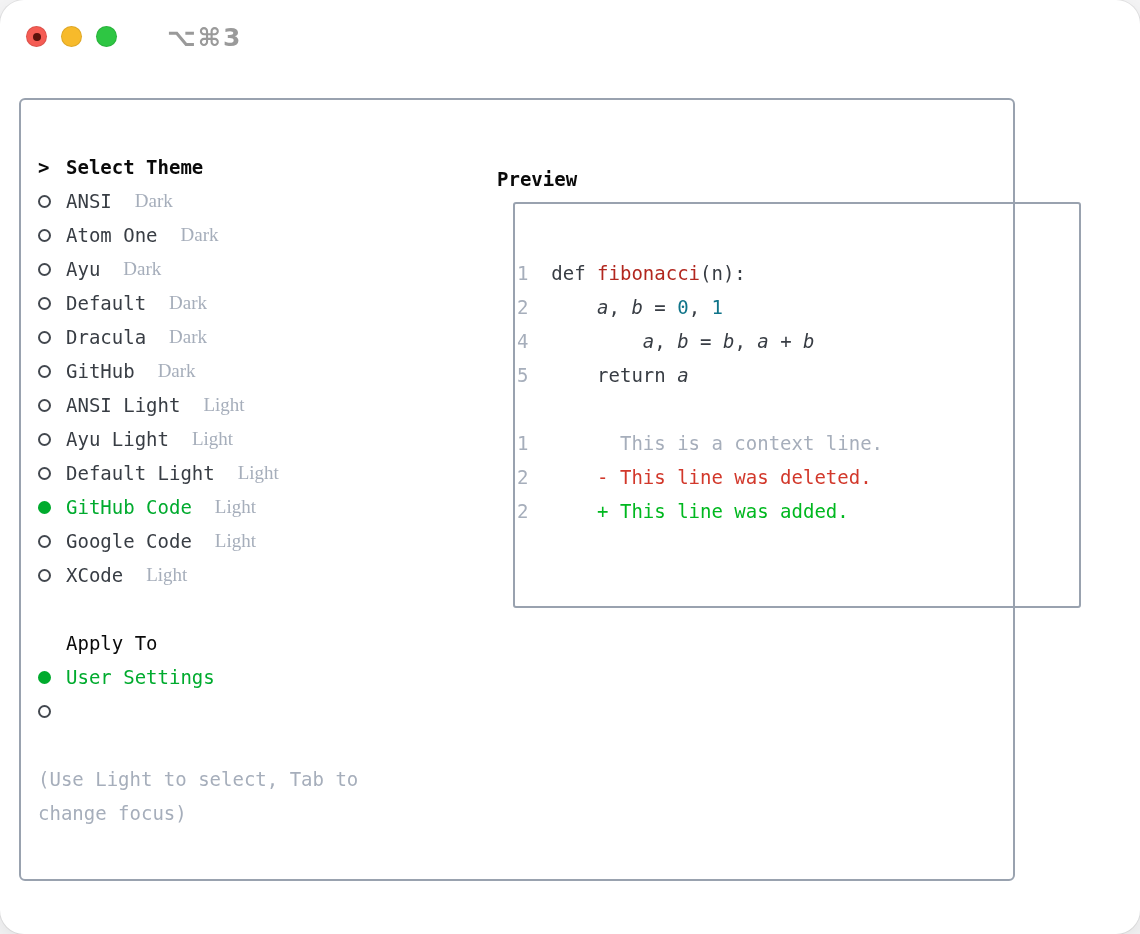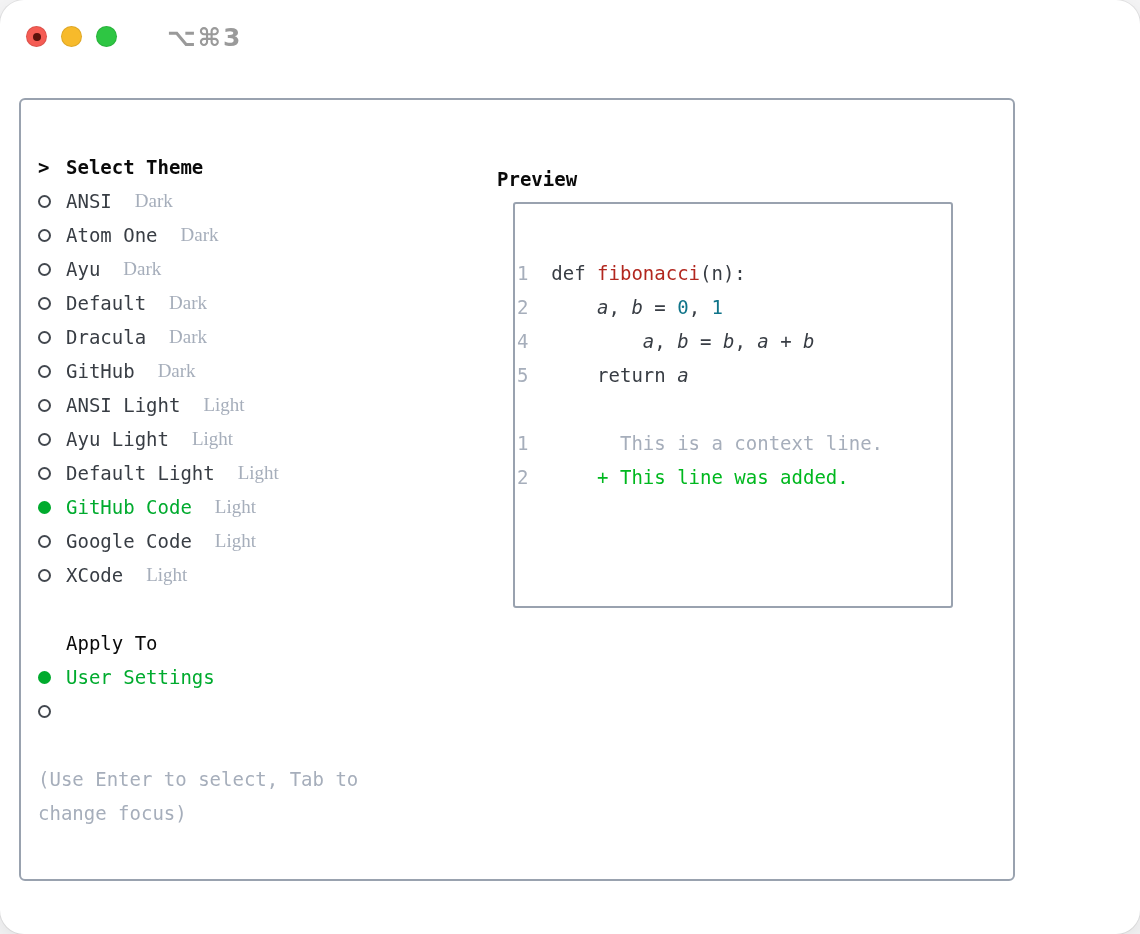--- a/index.html
+++ b/index.html
@@ -35,21 +35,21 @@
   .header-label{font-weight:bold;color:var(--black);}
   .plain-header{color:var(--black);}
   .ilabel{color:var(--ink);}
   .row.selected .ilabel{color:var(--selected-green);}
   .variant{color:var(--muted);margin-left:23px;font-family:Liberation Serif, serif;}
   .spacer{height:34px;}
   .help-line{height:34px;line-height:34px;color:var(--muted);white-space:pre;font-size:19px;}
   
   .preview-title{position:absolute;left:476px;top:62px;height:34px;line-height:34px;
                  font-size:19px;font-weight:bold;color:var(--black);}
-  .preview-box{position:absolute;left:492px;top:102px;width:440px;height:406px;
+  .preview-box{position:absolute;left:492px;top:102px;width:568px;height:406px;
                border:2px solid var(--border);border-radius:3px;padding:52px 0 0 2px;overflow:hidden;}
   .pline{height:34px;line-height:34px;font-size:19px;white-space:pre;}
   .num{color:var(--muted);}
   .code{color:var(--ink);}
   .fn{color:var(--fn-red);}
   .var{color:var(--ink);font-style:italic;}
   .lit{color:var(--lit-teal);}
   .bi{color:var(--bi-blue);}
   .ctx{color:var(--muted);}
   .del{color:var(--del-red);}
@@ -100,33 +100,34 @@
       </div>
 
       <div id="apply-list">
           <div class="row selected"><span class="marker"><span class="bullet filled"></span></span><span class="ilabel">User Settings</span></div>
           <div class="row"><span class="marker"><span class="bullet"></span></span></div>
         </div>
 
       <div class="spacer"></div>
 
       <div id="help">
-          <div class="help-line">(Use Enter to select, Tab to</div>
+          <div class="help-line">(Use Light to select, Tab to</div>
           <div class="help-line">change focus)</div>
         </div>
     </div>
 
     <div class="preview-title">Preview</div>
 
     <div class="preview-box">
       <div id="preview-lines">
           <div class="pline"><span class="num">1</span><span class="code">  def </span><span class="fn">fibonacci</span><span class="code">(n):</span></div>
           <div class="pline"><span class="num">2</span><span class="code">      </span><span class="var">a</span><span class="code">, </span><span class="var">b</span><span class="code"> = </span><span class="lit">0</span><span class="code">, </span><span class="lit">1</span></div>
           <div class="pline"><span class="num">4</span><span class="code">          </span><span class="var">a</span><span class="code">, </span><span class="var">b</span><span class="code"> = </span><span class="var">b</span><span class="code">, </span><span class="var">a</span><span class="code"> + </span><span class="var">b</span></div>
           <div class="pline"><span class="num">5</span><span class="code">      return </span><span class="var">a</span></div>
           <div class="pline"></div>
           <div class="pline"><span class="num">1</span><span class="ctx">        This is a context line.</span></div>
+          <div class="pline"><span class="num">2</span><span class="del">      - This line was deleted.</span></div>
           <div class="pline"><span class="num">2</span><span class="add">      + This line was added.</span></div>
         </div>
     </div>
 
   </div>
 </div>
 
 </body></html>

